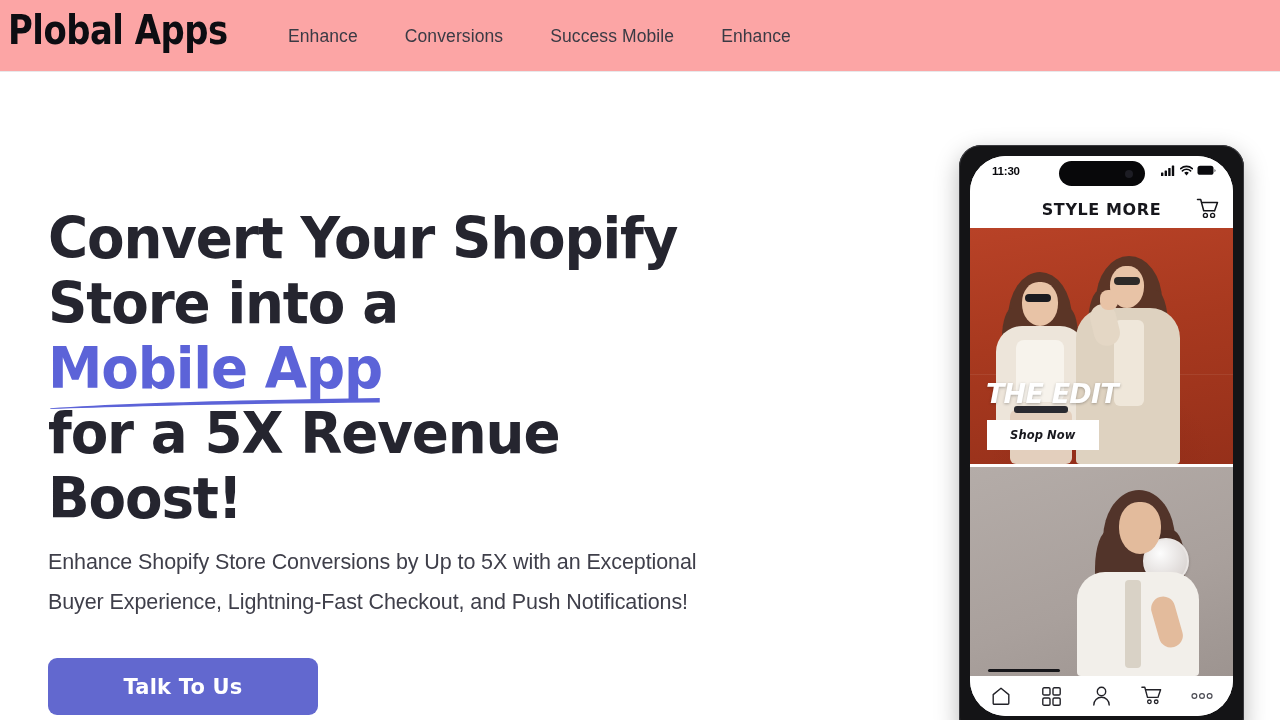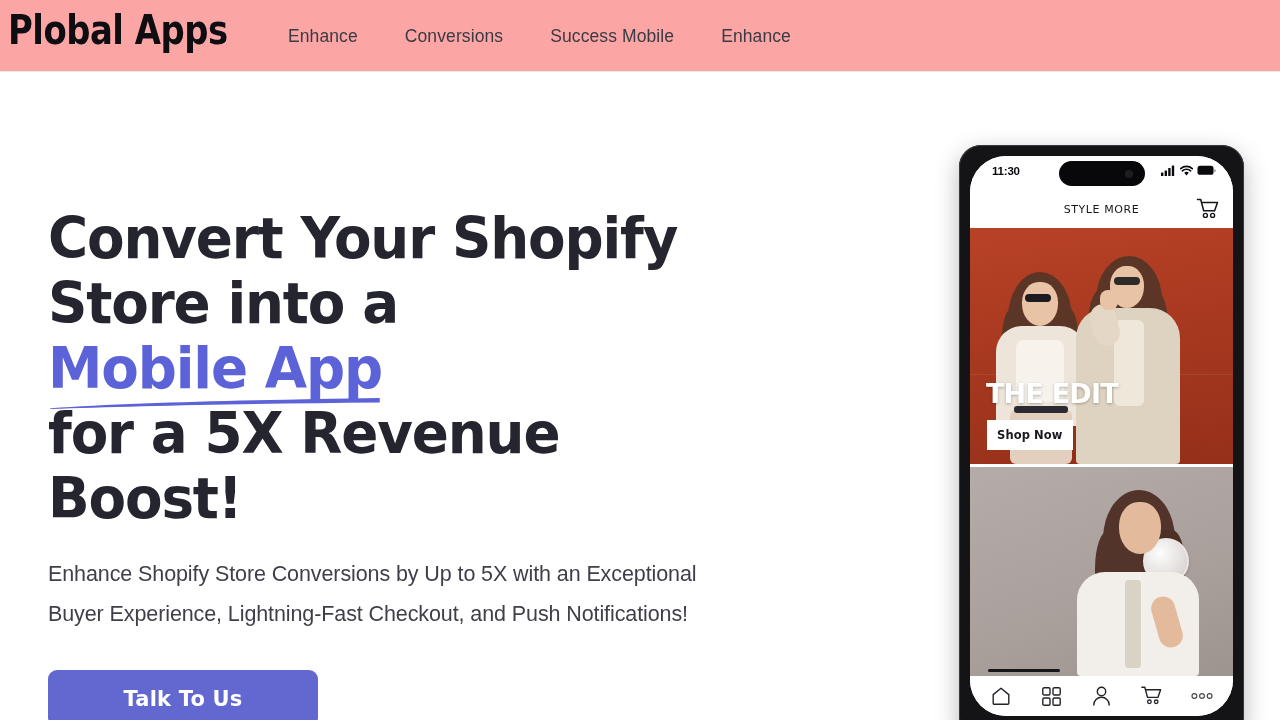--- a/index.html
+++ b/index.html
@@ -56,21 +56,21 @@
     transform:scaleX(0.96);
     transform-origin:left top;
   }
   .hl-accent { color:#5c63d8; position:relative; display:inline-block; }
   .hl-underline {
     position:absolute; left:0; bottom:-9px; width:100%; height:13px;
     overflow:visible; pointer-events:none;
   }
 
   .subhead {
-    margin-top:24px;
+    margin-top:12px;
     font-size:21.5px;
     line-height:39.5px;
     color:#3f3f4a;
     letter-spacing:-0.1px;
     width:660px;
   }
 
   .cta {
     margin-top:36px;
     width:270px; height:57px;
@@ -121,30 +121,31 @@
     position:absolute; right:17px; top:9px;
     display:flex; align-items:flex-end; gap:4px;
   }
 
   .app-header {
     position:absolute; left:0; top:34px; width:263px; height:38px;
     background:#fff; z-index:5;
     display:flex; align-items:center; justify-content:center;
   }
   .app-title {
-    font-size:11px; font-weight:400; color:#17171c;
+    font-size:16px; font-weight:700; color:#17171c;
     letter-spacing:0.6px;
     font-family:"DejaVu Sans", sans-serif;
   }
   .cart-btn { position:absolute; right:14px; top:8px; cursor:pointer; }
 
   .hero-card {
     position:absolute; left:0; top:72px; width:263px; height:236px;
     overflow:hidden;
     background:#a63a22;
+    font-style:italic;
   }
   .hero-card .bg {
     position:absolute; inset:0;
     background:
       radial-gradient(ellipse 60% 45% at 50% 95%, rgba(140,40,22,0.55), transparent 70%),
       linear-gradient(170deg, #b84227 0%, #a8391f 45%, #96301a 100%);
   }
   .hero-card .wall-line {
     position:absolute; left:0; top:62%; width:100%; height:1px;
     background:rgba(255,255,255,0.07);
@@ -164,21 +165,21 @@
   .edit-title {
     position:absolute; left:16px; top:150px; z-index:4;
     font-family:"DejaVu Sans", sans-serif;
     font-size:27px; font-weight:700; color:#ffffff;
     letter-spacing:-0.8px;
     text-shadow:0 1px 3px rgba(0,0,0,0.28);
   }
   .shop-now {
     position:absolute; left:17px; top:192px; z-index:4;
     background:#ffffff; color:#18181e;
-    padding:8px 10px; font-size:11.5px; font-weight:600;
+    padding:8px 23px; font-size:11.5px; font-weight:600;
     letter-spacing:0.1px; cursor:pointer;
     font-family:"DejaVu Sans", sans-serif;
   }
 
   .second-card {
     position:absolute; left:0; top:311px; width:263px; height:209px;
     overflow:hidden;
     background:linear-gradient(160deg, #b4aca8 0%, #a9a09c 60%, #9d9490 100%);
   }
   .sc-model { position:absolute; right:28px; bottom:0; width:132px; height:196px; }

